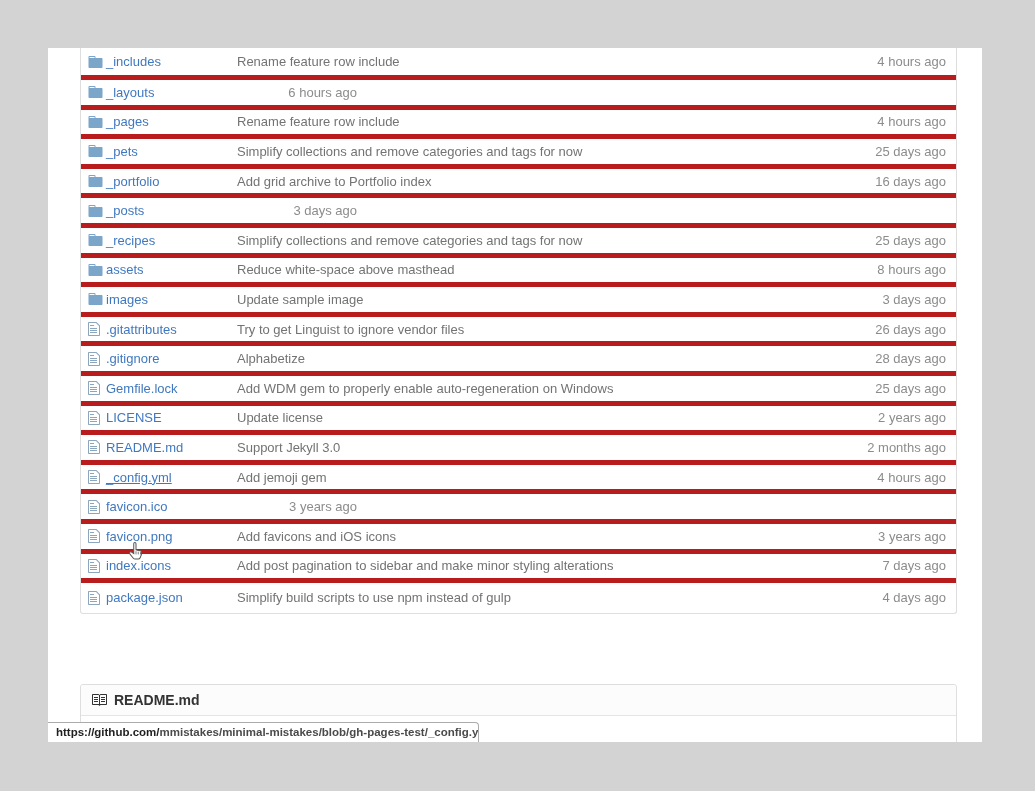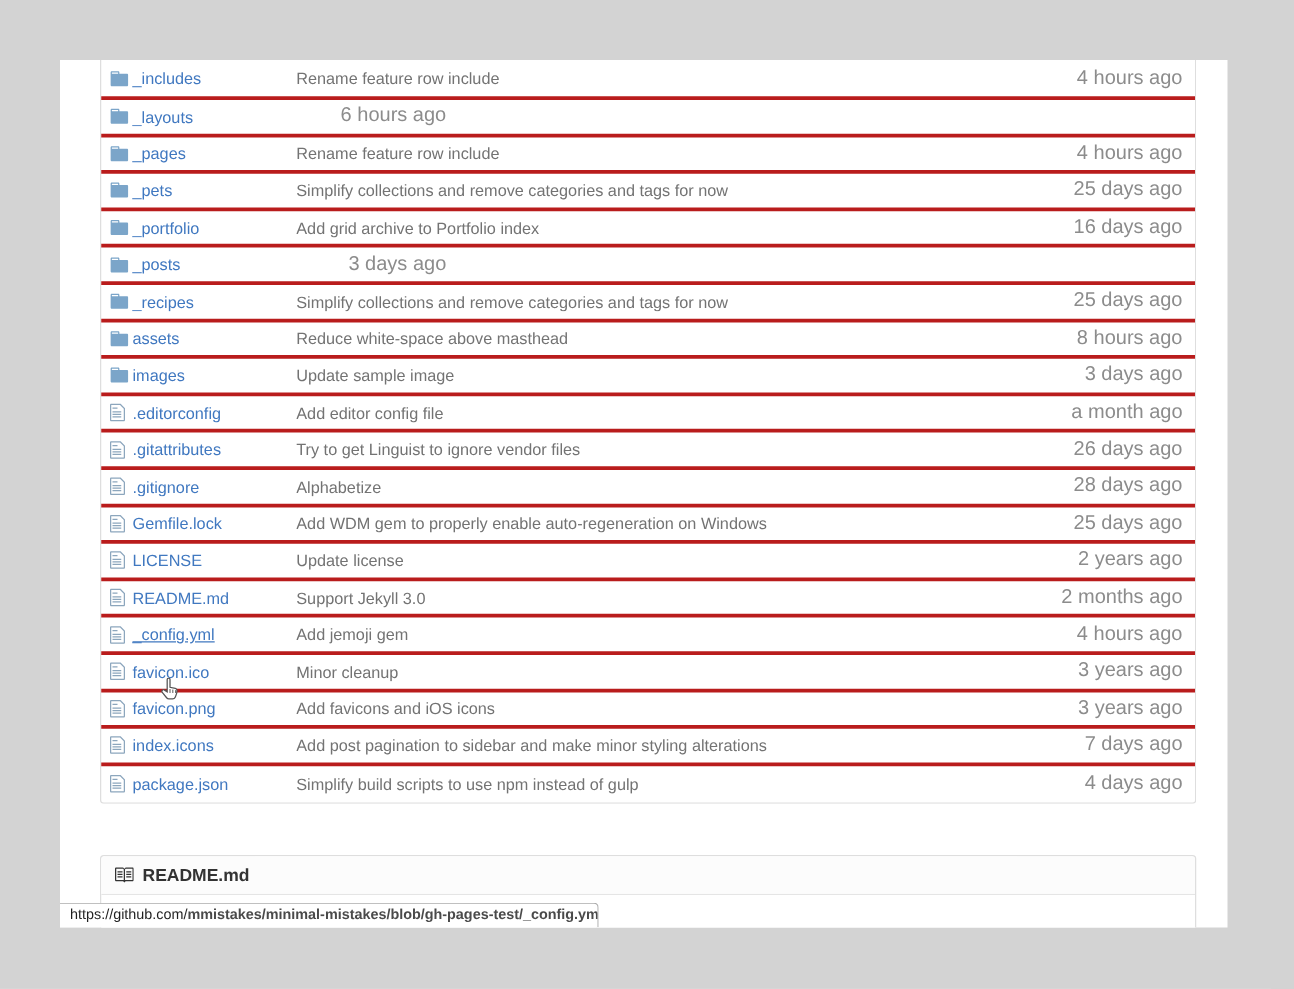--- a/index.html
+++ b/index.html
@@ -39,21 +39,21 @@
     border-right: 1px solid #dedede;
     border-bottom: 1px solid #dedede;
     border-radius: 0 0 3px 3px;
     background: #fff;
   }
   .file-row {
     display: flex;
     align-items: center;
     height: 29.6px;
     box-sizing: border-box;
-    border-bottom: 3px solid #b91c1c;
+    border-bottom: 5px solid #b91c1c;
     font-size: 13px;
   }
   .file-row:first-child { height: 32px; }
   .file-row:last-child { border-bottom: none; }
   .col-name {
     flex: none;
     width: 156px;
     box-sizing: border-box;
     padding-left: 7px;
     display: flex;
@@ -80,21 +80,21 @@
     overflow: hidden;
     cursor: pointer;
   }
   .col-time {
     flex: none;
     width: 130px;
     box-sizing: border-box;
     padding-right: 10px;
     text-align: right;
     color: #8c8c8c;
-    font-size: 16px;
+    font-size: 13px;
     white-space: nowrap;
   }
   .readme-box {
     position: absolute;
     left: 32px;
     top: 636px;
     width: 877px;
     height: 70px;
     box-sizing: border-box;
     border: 1px solid #dedede;
@@ -127,21 +127,21 @@
     background: #fff;
     border-top: 1px solid #ababab;
     border-right: 1px solid #ababab;
     border-top-right-radius: 4px;
     font-size: 11.5px;
     line-height: 19px;
     padding-left: 8px;
     white-space: nowrap;
     overflow: hidden;
   }
-  .status-domain { color: #1f1f1f; font-weight: normal; }
+  .status-domain { color: #1f1f1f; font-weight: bold; }
   .status-path { color: #4a4a4a; font-weight: bold; }
   .cursor-overlay {
     position: absolute;
     left: 80px;
     top: 494px;
     width: 16px;
     height: 18px;
     pointer-events: none;
   }
   svg { display: block; }
@@ -272,33 +272,20 @@
           <path d="M13 4H7V3c0-.66-.31-1-1-1H1c-.55 0-1 .45-1 1v10c0 .55.45 1 1 1h12c.55 0 1-.45 1-1V5c0-.55-.45-1-1-1zM6 4H1V3h5v1z"></path>
         </svg>
       </span>
 
       <span class="file-link">images</span>
     </span>
     <span class="col-msg">Update sample image</span>
     <span class="col-time">3 days ago</span>
   </div>
 
-  <div class="file-row">
-    <span class="col-name">
-
-      <span class="icon-cell">
-        <svg width="12" height="16" viewBox="0 0 12 16" fill="#8ca6bd">
-          <path d="M6 5H2V4h4v1zM2 8h7V7H2v1zm0 2h7V9H2v1zm0 2h7v-1H2v1zm10-7.5V14c0 .55-.45 1-1 1H1c-.55 0-1-.45-1-1V2c0-.55.45-1 1-1h7.5L12 4.5zM11 5L8 2H1v12h10V5z"></path>
-        </svg>
-      </span>
-      <span class="file-link">.editorconfig</span>
-    </span>
-    <span class="col-msg">Add editor config file</span>
-    <span class="col-time">a month ago</span>
-  </div>
 
   <div class="file-row">
     <span class="col-name">
 
       <span class="icon-cell">
         <svg width="12" height="16" viewBox="0 0 12 16" fill="#8ca6bd">
           <path d="M6 5H2V4h4v1zM2 8h7V7H2v1zm0 2h7V9H2v1zm0 2h7v-1H2v1zm10-7.5V14c0 .55-.45 1-1 1H1c-.55 0-1-.45-1-1V2c0-.55.45-1 1-1h7.5L12 4.5zM11 5L8 2H1v12h10V5z"></path>
         </svg>
       </span>
       <span class="file-link">.gitattributes</span>
@@ -381,21 +368,20 @@
   <div class="file-row">
     <span class="col-name">
 
       <span class="icon-cell">
         <svg width="12" height="16" viewBox="0 0 12 16" fill="#8ca6bd">
           <path d="M6 5H2V4h4v1zM2 8h7V7H2v1zm0 2h7V9H2v1zm0 2h7v-1H2v1zm10-7.5V14c0 .55-.45 1-1 1H1c-.55 0-1-.45-1-1V2c0-.55.45-1 1-1h7.5L12 4.5zM11 5L8 2H1v12h10V5z"></path>
         </svg>
       </span>
       <span class="file-link">favicon.ico</span>
     </span>
-    <span class="col-msg">Minor cleanup</span>
     <span class="col-time">3 years ago</span>
   </div>
 
   <div class="file-row">
     <span class="col-name">
 
       <span class="icon-cell">
         <svg width="12" height="16" viewBox="0 0 12 16" fill="#8ca6bd">
           <path d="M6 5H2V4h4v1zM2 8h7V7H2v1zm0 2h7V9H2v1zm0 2h7v-1H2v1zm10-7.5V14c0 .55-.45 1-1 1H1c-.55 0-1-.45-1-1V2c0-.55.45-1 1-1h7.5L12 4.5zM11 5L8 2H1v12h10V5z"></path>
         </svg>

